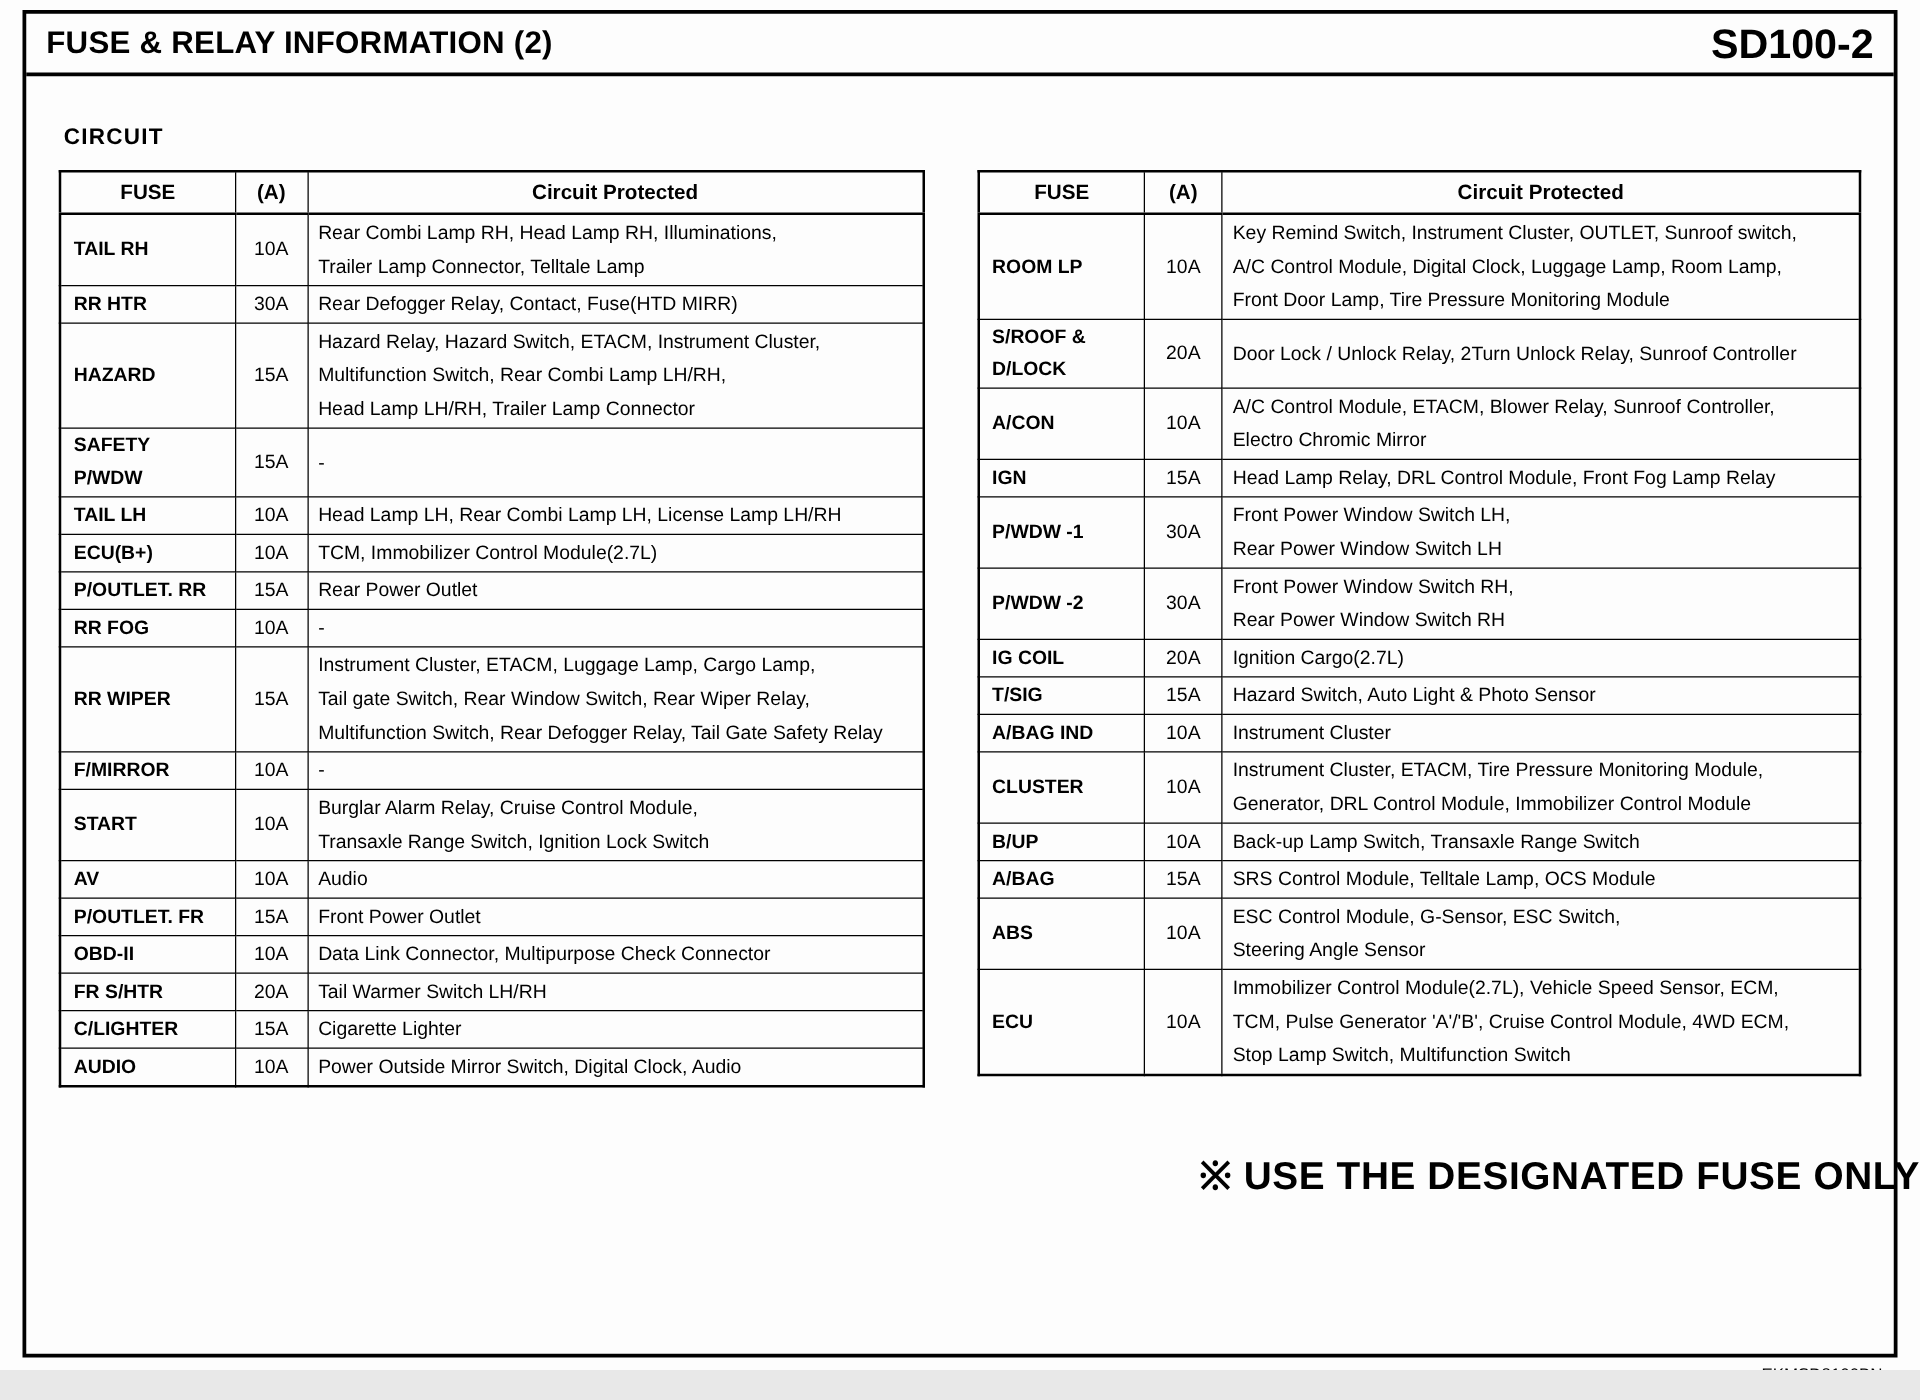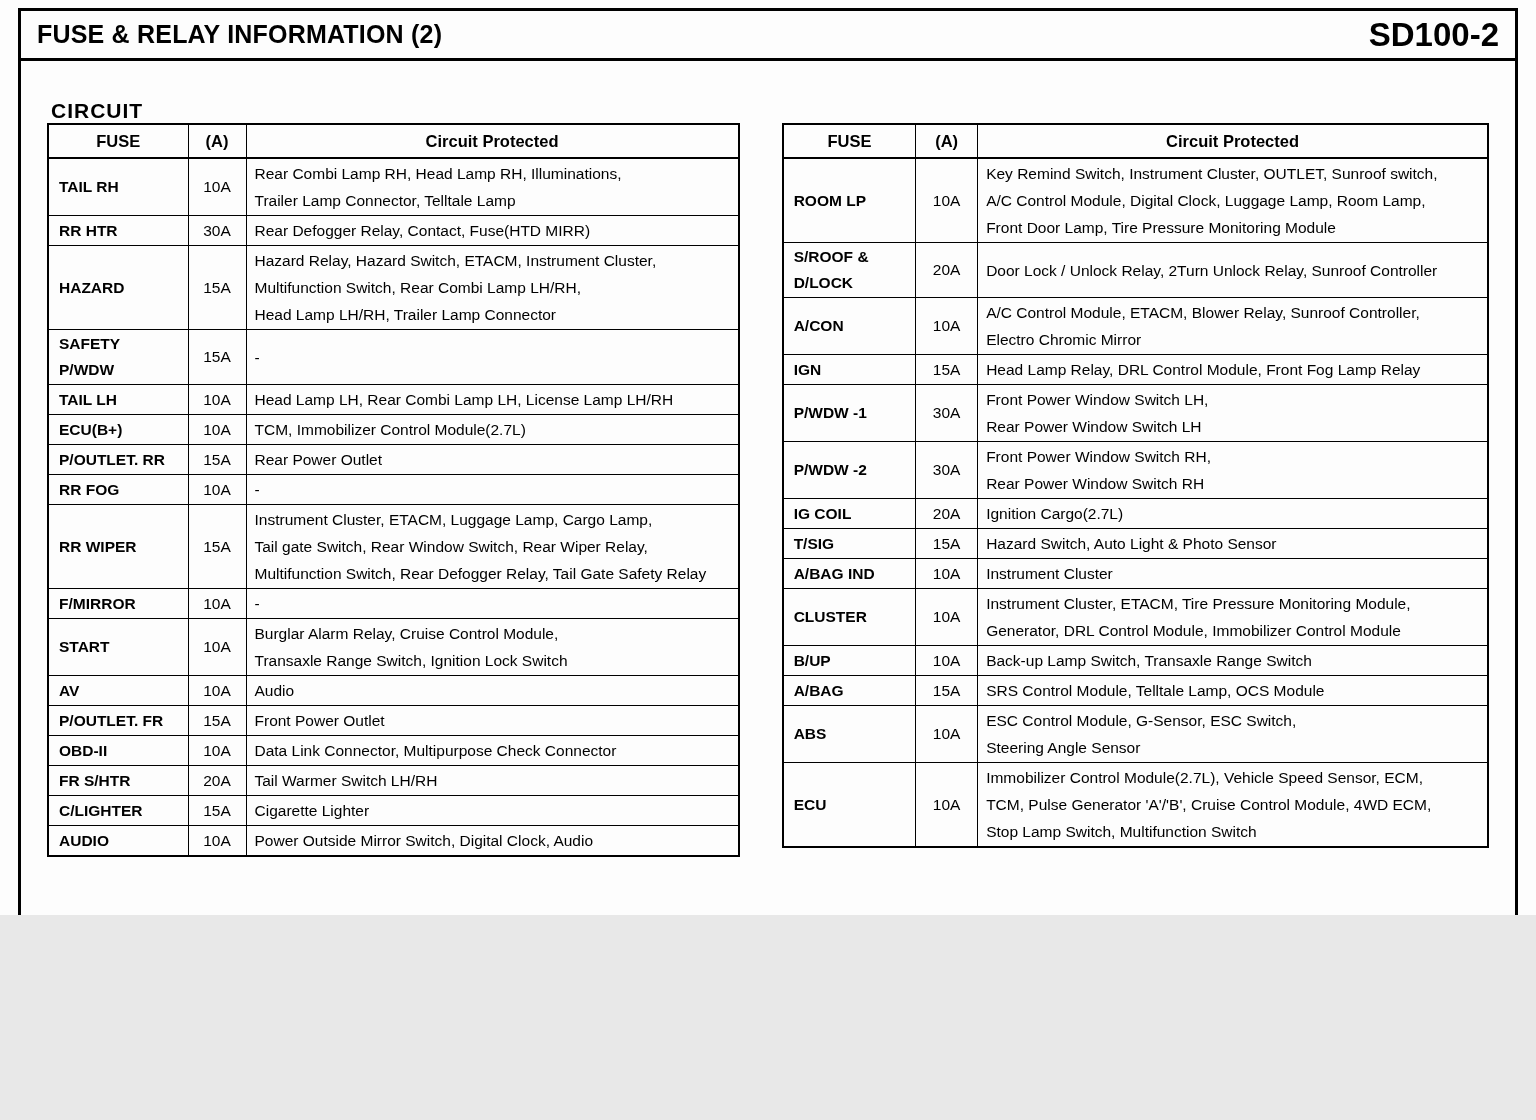--- a/index.html
+++ b/index.html
@@ -1,20 +1,20 @@
 <!DOCTYPE html>
 <html><head>
 <meta charset="utf-8">
 <style>
   * { margin: 0; padding: 0; box-sizing: border-box; }
   html, body { background: #e8e8e8; }
   .page {
     position: relative;
     width: 1536px;
-    height: 915px;
+    height: 1096px;
     background: #fdfdfd;
     font-family: "Liberation Sans", sans-serif;
     color: #000;
     overflow: hidden;
     margin: 0 auto;
   }
   .frame {
     position: absolute;
     left: 18px;
     top: 8px;
@@ -27,29 +27,30 @@
     border-bottom: 3px solid #000;
     display: flex;
     justify-content: space-between;
     align-items: center;
     padding: 0 16px;
   }
   .header .title { font-size: 25px; font-weight: bold; letter-spacing: 0.2px; }
   .header .code  { font-size: 33px; font-weight: bold; }
   .content { padding: 38px 26px 0 26px; }
   .section-title {
-    font-size: 21px;
+    font-size: 18px;
     font-weight: bold;
     margin-left: 4px;
     letter-spacing: 1px;
   }
   .tables {
     display: flex;
     align-items: flex-start;
     gap: 42px;
+    margin-top: 16px;
     justify-content: center;
   }
   table {
     border-collapse: collapse;
     border: 2px solid #000;
     table-layout: fixed;
     font-size: 15.5px;
   }
   table.left  { width: 707px; }
   table.right { width: 722px; }

